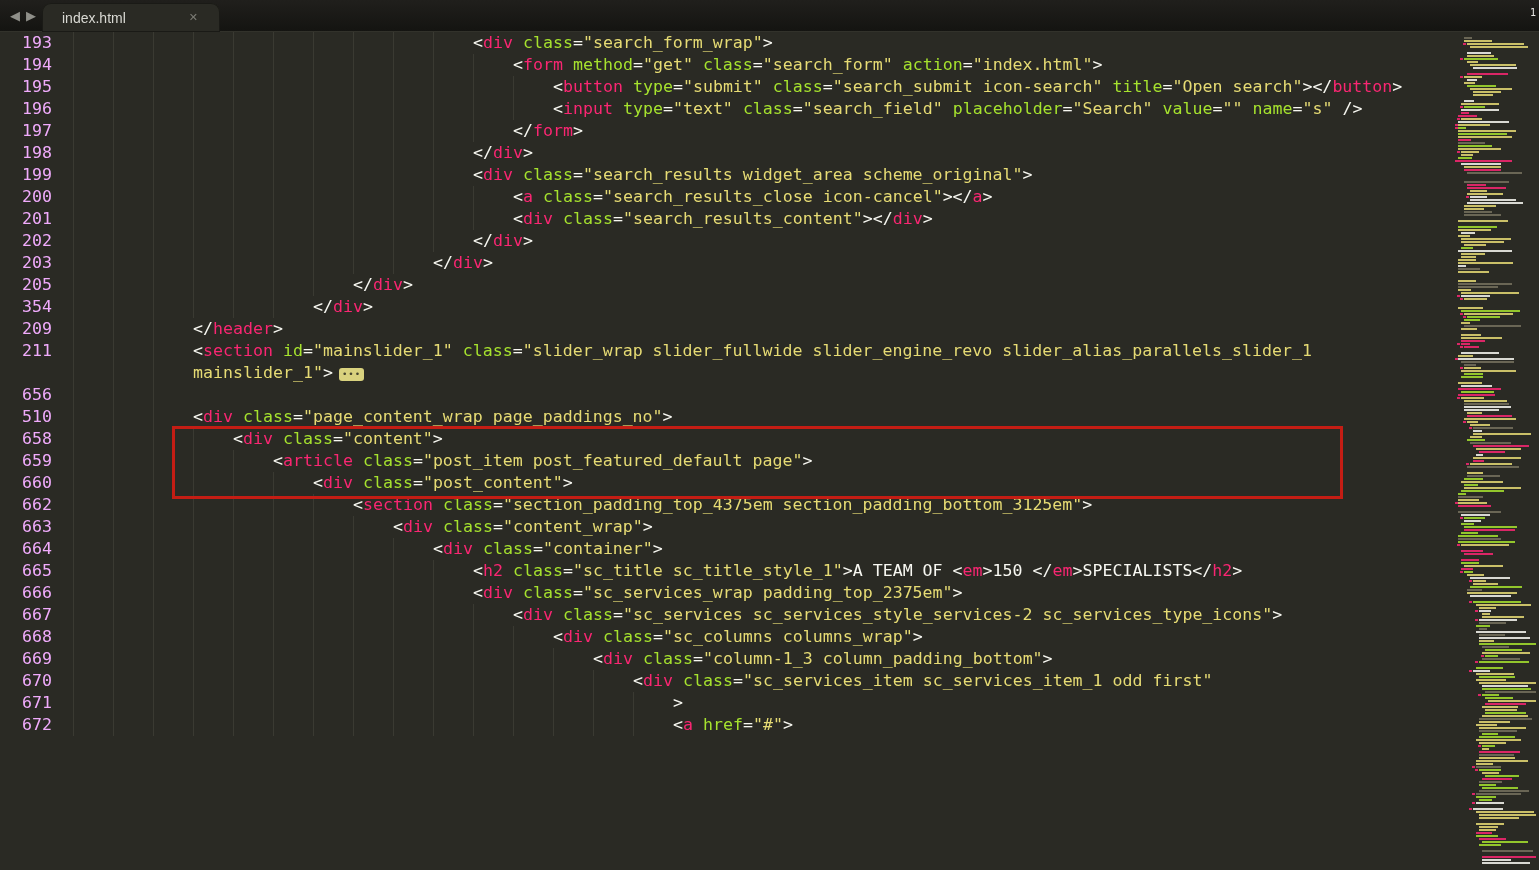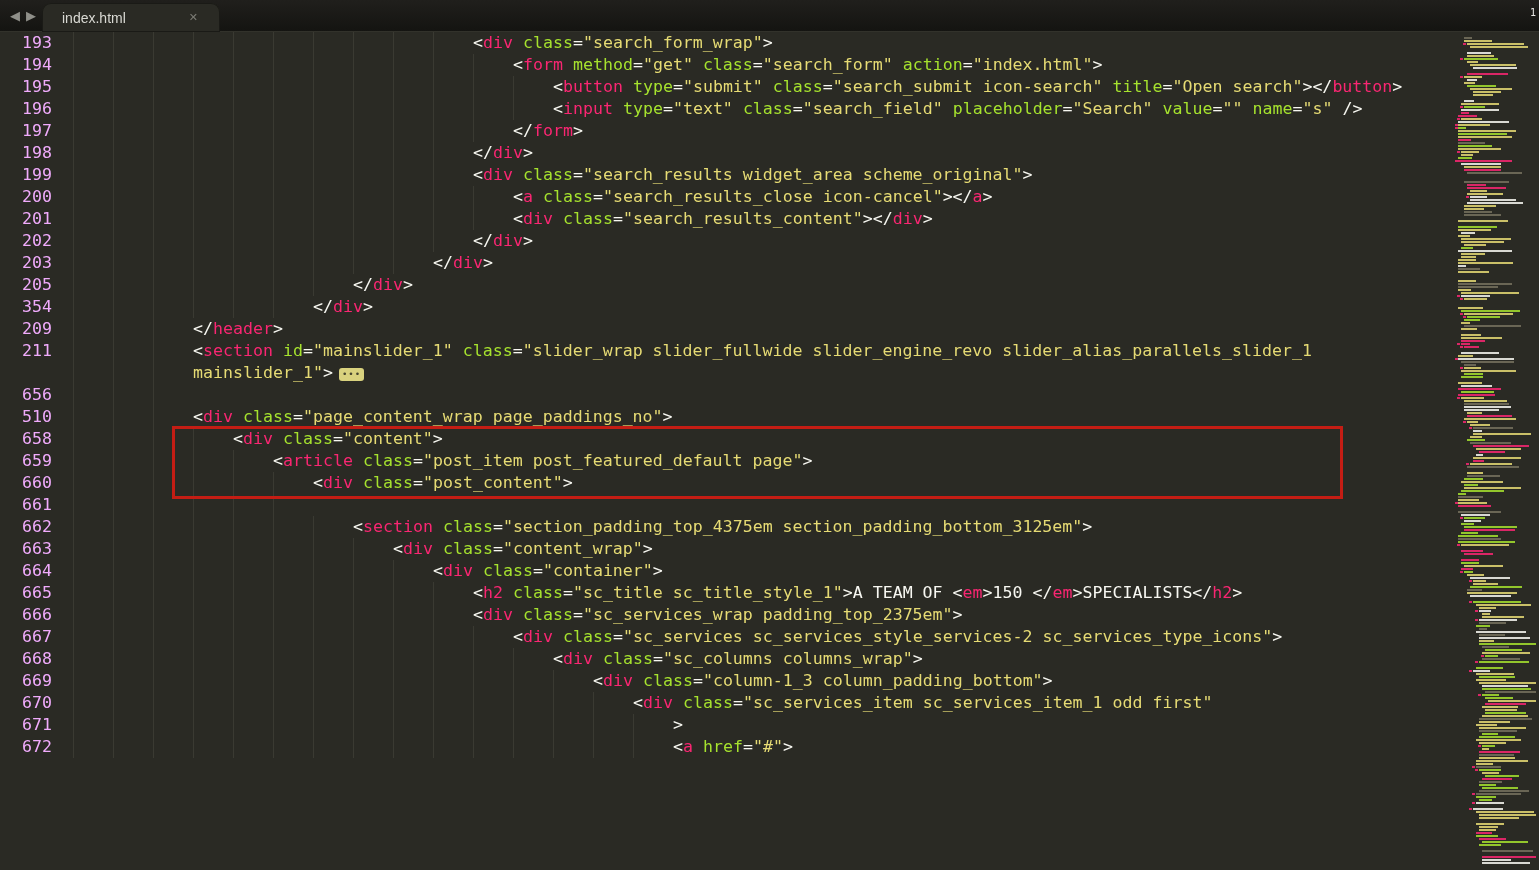--- a/index.html
+++ b/index.html
@@ -76,21 +76,20 @@
       <div class="row"><span class="ln">205</span><span class="code"><span class="ind"></span><span class="ind"></span><span class="ind"></span><span class="ind"></span><span class="ind"></span><span class="ind"></span><span class="ind"></span><span class="tk-p">&lt;/</span><span class="tk-t">div</span><span class="tk-p">&gt;</span></span></div>
       <div class="row"><span class="ln">354</span><span class="code"><span class="ind"></span><span class="ind"></span><span class="ind"></span><span class="ind"></span><span class="ind"></span><span class="ind"></span><span class="tk-p">&lt;/</span><span class="tk-t">div</span><span class="tk-p">&gt;</span></span></div>
       <div class="row"><span class="ln">209</span><span class="code"><span class="ind"></span><span class="ind"></span><span class="ind"></span><span class="tk-p">&lt;/</span><span class="tk-t">header</span><span class="tk-p">&gt;</span></span></div>
       <div class="row"><span class="ln">211</span><span class="code"><span class="ind"></span><span class="ind"></span><span class="ind"></span><span class="tk-p">&lt;</span><span class="tk-t">section</span><span class="tk-p"> </span><span class="tk-a">id</span><span class="tk-p">=</span><span class="tk-s">"mainslider_1"</span><span class="tk-p"> </span><span class="tk-a">class</span><span class="tk-p">=</span><span class="tk-s">"slider_wrap slider_fullwide slider_engine_revo slider_alias_parallels_slider_1</span></span></div>
       <div class="row"><span class="ln"></span><span class="code"><span class="ind"></span><span class="ind"></span><span class="ind"></span><span class="tk-s">mainslider_1"</span><span class="tk-p">&gt;</span><span class="fold">•••</span></span></div>
       <div class="row"><span class="ln">656</span><span class="code"><span class="ind"></span><span class="ind"></span><span class="ind"></span></span></div>
       <div class="row"><span class="ln">510</span><span class="code"><span class="ind"></span><span class="ind"></span><span class="ind"></span><span class="tk-p">&lt;</span><span class="tk-t">div</span><span class="tk-p"> </span><span class="tk-a">class</span><span class="tk-p">=</span><span class="tk-s">"page_content_wrap page_paddings_no"</span><span class="tk-p">&gt;</span></span></div>
       <div class="row"><span class="ln">658</span><span class="code"><span class="ind"></span><span class="ind"></span><span class="ind"></span><span class="ind"></span><span class="tk-p">&lt;</span><span class="tk-t">div</span><span class="tk-p"> </span><span class="tk-a">class</span><span class="tk-p">=</span><span class="tk-s">"content"</span><span class="tk-p">&gt;</span></span></div>
       <div class="row"><span class="ln">659</span><span class="code"><span class="ind"></span><span class="ind"></span><span class="ind"></span><span class="ind"></span><span class="ind"></span><span class="tk-p">&lt;</span><span class="tk-t">article</span><span class="tk-p"> </span><span class="tk-a">class</span><span class="tk-p">=</span><span class="tk-s">"post_item post_featured_default page"</span><span class="tk-p">&gt;</span></span></div>
       <div class="row"><span class="ln">660</span><span class="code"><span class="ind"></span><span class="ind"></span><span class="ind"></span><span class="ind"></span><span class="ind"></span><span class="ind"></span><span class="tk-p">&lt;</span><span class="tk-t">div</span><span class="tk-p"> </span><span class="tk-a">class</span><span class="tk-p">=</span><span class="tk-s">"post_content"</span><span class="tk-p">&gt;</span></span></div>
-      <div class="row"><span class="ln">661</span><span class="code"><span class="ind"></span><span class="ind"></span><span class="ind"></span><span class="ind"></span><span class="ind"></span><span class="ind"></span></span></div>
       <div class="row"><span class="ln">662</span><span class="code"><span class="ind"></span><span class="ind"></span><span class="ind"></span><span class="ind"></span><span class="ind"></span><span class="ind"></span><span class="ind"></span><span class="tk-p">&lt;</span><span class="tk-t">section</span><span class="tk-p"> </span><span class="tk-a">class</span><span class="tk-p">=</span><span class="tk-s">"section_padding_top_4375em section_padding_bottom_3125em"</span><span class="tk-p">&gt;</span></span></div>
       <div class="row"><span class="ln">663</span><span class="code"><span class="ind"></span><span class="ind"></span><span class="ind"></span><span class="ind"></span><span class="ind"></span><span class="ind"></span><span class="ind"></span><span class="ind"></span><span class="tk-p">&lt;</span><span class="tk-t">div</span><span class="tk-p"> </span><span class="tk-a">class</span><span class="tk-p">=</span><span class="tk-s">"content_wrap"</span><span class="tk-p">&gt;</span></span></div>
       <div class="row"><span class="ln">664</span><span class="code"><span class="ind"></span><span class="ind"></span><span class="ind"></span><span class="ind"></span><span class="ind"></span><span class="ind"></span><span class="ind"></span><span class="ind"></span><span class="ind"></span><span class="tk-p">&lt;</span><span class="tk-t">div</span><span class="tk-p"> </span><span class="tk-a">class</span><span class="tk-p">=</span><span class="tk-s">"container"</span><span class="tk-p">&gt;</span></span></div>
       <div class="row"><span class="ln">665</span><span class="code"><span class="ind"></span><span class="ind"></span><span class="ind"></span><span class="ind"></span><span class="ind"></span><span class="ind"></span><span class="ind"></span><span class="ind"></span><span class="ind"></span><span class="ind"></span><span class="tk-p">&lt;</span><span class="tk-t">h2</span><span class="tk-p"> </span><span class="tk-a">class</span><span class="tk-p">=</span><span class="tk-s">"sc_title sc_title_style_1"</span><span class="tk-p">&gt;A TEAM OF &lt;</span><span class="tk-t">em</span><span class="tk-p">&gt;150 &lt;/</span><span class="tk-t">em</span><span class="tk-p">&gt;SPECIALISTS&lt;/</span><span class="tk-t">h2</span><span class="tk-p">&gt;</span></span></div>
       <div class="row"><span class="ln">666</span><span class="code"><span class="ind"></span><span class="ind"></span><span class="ind"></span><span class="ind"></span><span class="ind"></span><span class="ind"></span><span class="ind"></span><span class="ind"></span><span class="ind"></span><span class="ind"></span><span class="tk-p">&lt;</span><span class="tk-t">div</span><span class="tk-p"> </span><span class="tk-a">class</span><span class="tk-p">=</span><span class="tk-s">"sc_services_wrap padding_top_2375em"</span><span class="tk-p">&gt;</span></span></div>
       <div class="row"><span class="ln">667</span><span class="code"><span class="ind"></span><span class="ind"></span><span class="ind"></span><span class="ind"></span><span class="ind"></span><span class="ind"></span><span class="ind"></span><span class="ind"></span><span class="ind"></span><span class="ind"></span><span class="ind"></span><span class="tk-p">&lt;</span><span class="tk-t">div</span><span class="tk-p"> </span><span class="tk-a">class</span><span class="tk-p">=</span><span class="tk-s">"sc_services sc_services_style_services-2 sc_services_type_icons"</span><span class="tk-p">&gt;</span></span></div>
       <div class="row"><span class="ln">668</span><span class="code"><span class="ind"></span><span class="ind"></span><span class="ind"></span><span class="ind"></span><span class="ind"></span><span class="ind"></span><span class="ind"></span><span class="ind"></span><span class="ind"></span><span class="ind"></span><span class="ind"></span><span class="ind"></span><span class="tk-p">&lt;</span><span class="tk-t">div</span><span class="tk-p"> </span><span class="tk-a">class</span><span class="tk-p">=</span><span class="tk-s">"sc_columns columns_wrap"</span><span class="tk-p">&gt;</span></span></div>
       <div class="row"><span class="ln">669</span><span class="code"><span class="ind"></span><span class="ind"></span><span class="ind"></span><span class="ind"></span><span class="ind"></span><span class="ind"></span><span class="ind"></span><span class="ind"></span><span class="ind"></span><span class="ind"></span><span class="ind"></span><span class="ind"></span><span class="ind"></span><span class="tk-p">&lt;</span><span class="tk-t">div</span><span class="tk-p"> </span><span class="tk-a">class</span><span class="tk-p">=</span><span class="tk-s">"column-1_3 column_padding_bottom"</span><span class="tk-p">&gt;</span></span></div>
       <div class="row"><span class="ln">670</span><span class="code"><span class="ind"></span><span class="ind"></span><span class="ind"></span><span class="ind"></span><span class="ind"></span><span class="ind"></span><span class="ind"></span><span class="ind"></span><span class="ind"></span><span class="ind"></span><span class="ind"></span><span class="ind"></span><span class="ind"></span><span class="ind"></span><span class="tk-p">&lt;</span><span class="tk-t">div</span><span class="tk-p"> </span><span class="tk-a">class</span><span class="tk-p">=</span><span class="tk-s">"sc_services_item sc_services_item_1 odd first"</span></span></div>
       <div class="row"><span class="ln">671</span><span class="code"><span class="ind"></span><span class="ind"></span><span class="ind"></span><span class="ind"></span><span class="ind"></span><span class="ind"></span><span class="ind"></span><span class="ind"></span><span class="ind"></span><span class="ind"></span><span class="ind"></span><span class="ind"></span><span class="ind"></span><span class="ind"></span><span class="ind"></span><span class="tk-p">&gt;</span></span></div>

